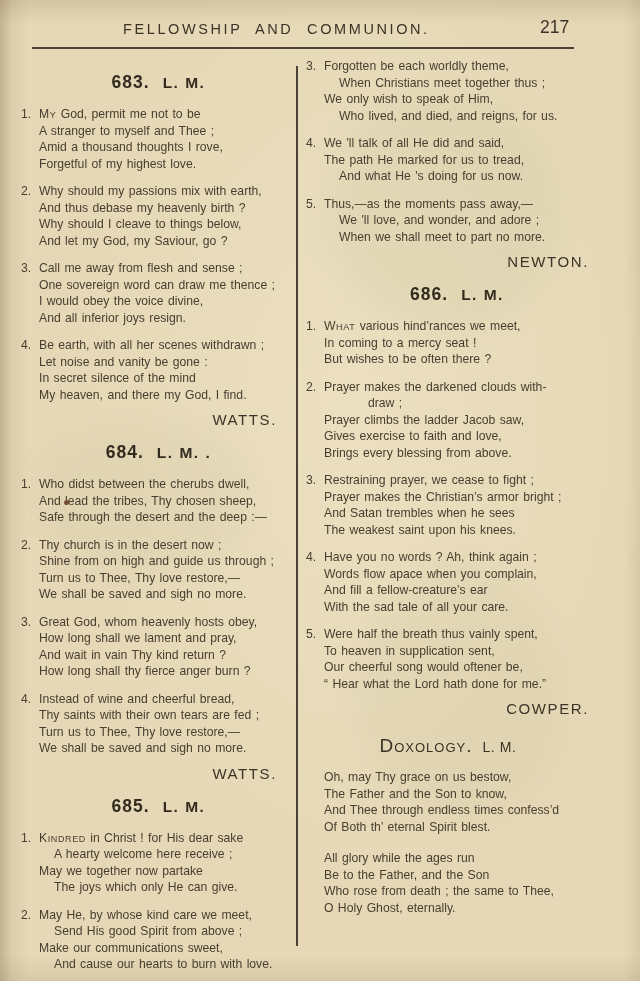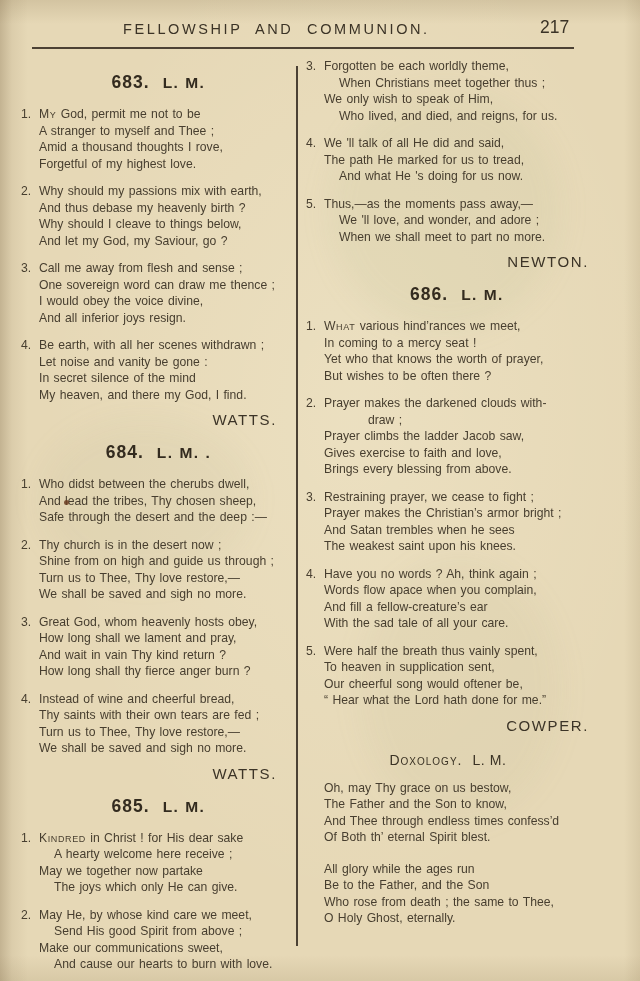--- a/index.html
+++ b/index.html
@@ -32,21 +32,21 @@
   .hymn-heading{
     text-align:center;font-weight:bold;color:#332b1f;
     margin:14px 0 13px 0;font-size:16px;letter-spacing:0.5px;white-space:nowrap;
   }
   .hymn-number{font-size:17.5px;margin-right:13px;letter-spacing:1px;}
   .hymn-meter{font-size:15.5px;letter-spacing:1.5px;}
   .dox-heading{
     text-align:center;color:#3a3224;margin:18px 18px 12px 0;
     font-size:14px;letter-spacing:0.6px;white-space:nowrap;
   }
-  .dox-heading .schead{font-variant:small-caps;font-size:14px;letter-spacing:1px;margin-right:10px;}
+  .dox-heading .schead{font-variant:small-caps;font-size:19px;letter-spacing:1px;margin-right:10px;}
   .verse{position:relative;padding-left:17px;margin:0 0 11px 0;}
   .verse-num{position:absolute;left:-1px;top:0;font-size:12.2px;line-height:16.5px;}
   .line{font-size:12.2px;line-height:16.5px;white-space:nowrap;word-spacing:1px;}
   .line.i1{padding-left:15px;}
   .line.i2{padding-left:44px;}
   .sc{font-variant:small-caps;letter-spacing:0.6px;}
   .attribution{
     text-align:right;padding-right:18px;font-size:15px;letter-spacing:1.6px;
     color:#3c3427;margin:-3px 0 3px 0;
   }
@@ -162,21 +162,20 @@
           <div class="line">Thus,—as the moments pass away,—</div>
           <div class="line i1">We 'll love, and wonder, and adore ;</div>
           <div class="line i1">When we shall meet to part no more.</div>
         </div>
         <div class="attribution">NEWTON.</div>
         <div class="hymn-heading"><span class="hymn-number">686.</span><span class="hymn-meter">L. M.</span></div>
         <div class="verse">
           <span class="verse-num">1.</span>
           <div class="line"><span class="sc">What</span> various hind’rances we meet,</div>
           <div class="line">In coming to a mercy seat !</div>
-          <div class="line">Yet who that knows the worth of prayer,</div>
           <div class="line">But wishes to be often there ?</div>
         </div>
         <div class="verse">
           <span class="verse-num">2.</span>
           <div class="line">Prayer makes the darkened clouds with-</div>
           <div class="line i2">draw ;</div>
           <div class="line">Prayer climbs the ladder Jacob saw,</div>
           <div class="line">Gives exercise to faith and love,</div>
           <div class="line">Brings every blessing from above.</div>
         </div>

